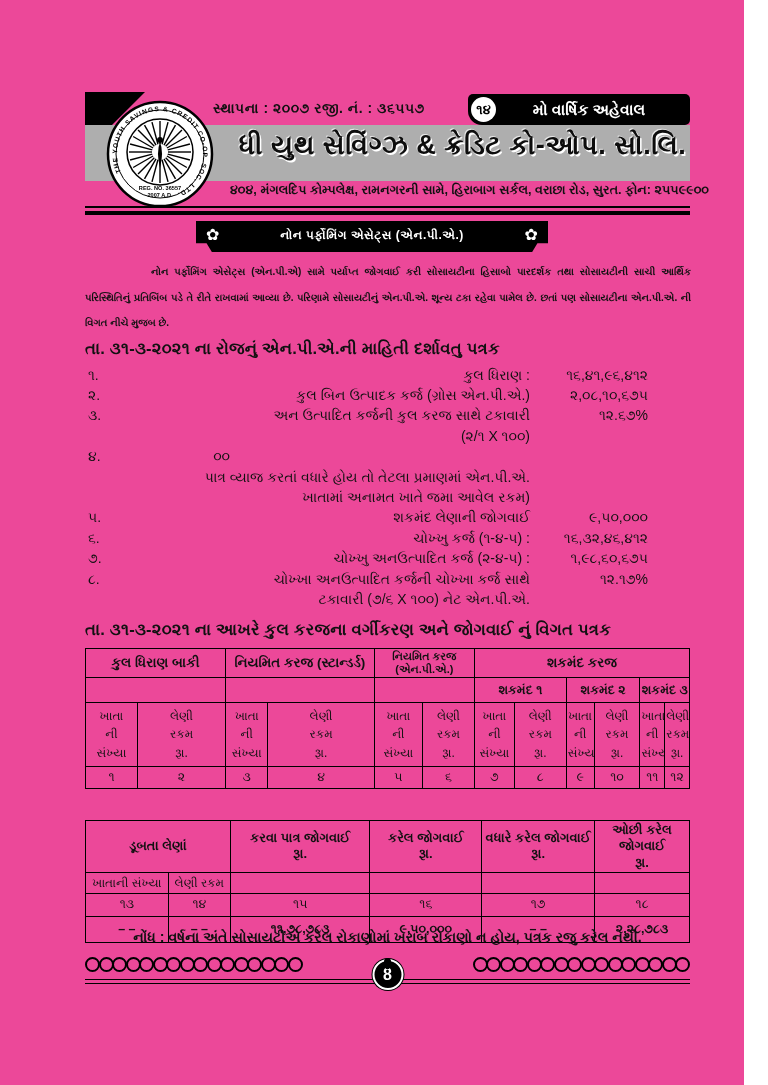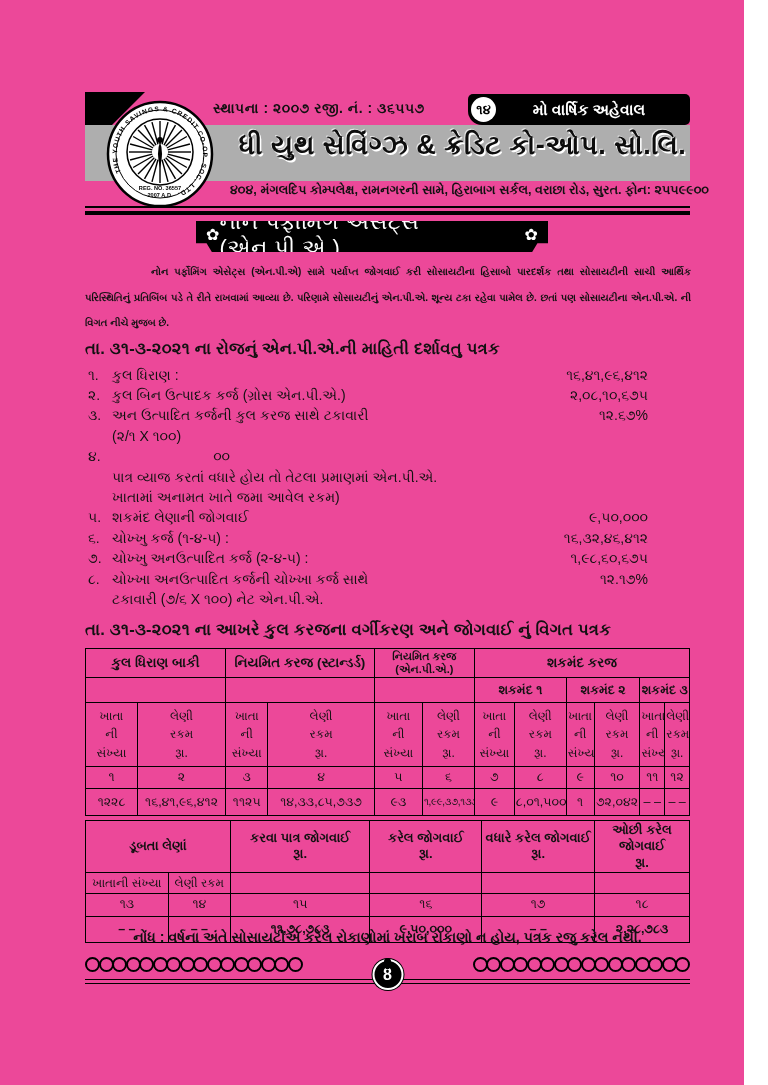--- a/index.html
+++ b/index.html
@@ -26,36 +26,36 @@
     font-size:12.7px; font-weight:bold; white-space:nowrap; }
   .head-rule { position:absolute; left:85px; top:206px; width:605px; height:9px;
     border-top:2px solid #000; border-bottom:4px solid #000; }
   .logo-wrap { position:absolute; left:90px; top:98px; width:140px; height:112px; }
 
   
   .ribbon { position:absolute; left:50%; transform:translateX(-50%); top:221px; width:352px;
     height:31px; background:#000; color:#fff; display:flex; align-items:center;
     justify-content:space-between; padding:0 10px 3px 10px;
     clip-path:polygon(0 0,100% 0,100% 72%,97% 72%,95.5% 100%,4.5% 100%,3% 72%,0 72%); }
-  .ribbon-title { font-size:22px; font-weight:normal; letter-spacing:.5px; }
+  .ribbon-title { font-size:12px; font-weight:bold; letter-spacing:.5px; }
   .ribbon .flower { font-size:16px; line-height:1; }
 
   
   .intro { position:absolute; left:85px; top:259px; width:606px; font-size:10px;
     line-height:25.5px; text-align:justify; text-indent:66px; font-weight:bold;
     -webkit-text-stroke:0; }
 
   
   .stm-head { position:absolute; left:85px; font-size:16.5px; font-weight:bold; letter-spacing:.2px; }
 
   
   .npa-list { position:absolute; left:88px; top:365px; width:560px; }
   .npa-row { display:flex; height:20.4px; align-items:center; font-size:14px; }
   .npa-no { width:24px; flex:0 0 auto; }
-  .npa-label { flex:1; }
+  .npa-label { flex:1;text-align:right; }
   .npa-label.cont { padding-left:0; }
   .npa-val { width:118px; flex:0 0 auto; text-align:right; }
 
   
   table { border-collapse:collapse; table-layout:fixed; width:605px; }
   td { border:1.6px solid #000; text-align:center; vertical-align:middle; padding:1px 1px;
     font-size:12.5px; overflow:hidden; }
   .t1 { position:absolute; left:85px; top:648px; }
   .t1 .grp td { height:27px; font-weight:bold; font-size:13.5px;margin-top:48px; }
   .t1 td.small-hdr { font-size:11px; }
@@ -302,34 +302,20 @@
       <td>૪</td>
       <td>૫</td>
       <td>૬</td>
       <td>૭</td>
       <td>૮</td>
       <td>૯</td>
       <td>૧૦</td>
       <td>૧૧</td>
       <td>૧૨</td>
     </tr>
-    <tr class="data">
-      <td>૧૨૨૮</td>
-      <td>૧૬,૪૧,૯૬,૪૧૨</td>
-      <td>૧૧૨૫</td>
-      <td>૧૪,૩૩,૮૫,૭૩૭</td>
-      <td>૯૩</td>
-      <td class="tiny">૧,૯૯,૩૭,૧૩૩</td>
-      <td>૯</td>
-      <td>૮,૦૧,૫૦૦</td>
-      <td>૧</td>
-      <td>૭૨,૦૪૨</td>
-      <td>– –</td>
-      <td>– –</td>
-    </tr>
   </tbody>
     </table>
 
   <table class="t2">
     <colgroup>
       <col style="width:13.7%">
         <col style="width:10.3%">
         <col style="width:23.1%">
       <col style="width:18.5%">
         <col style="width:18.7%">

